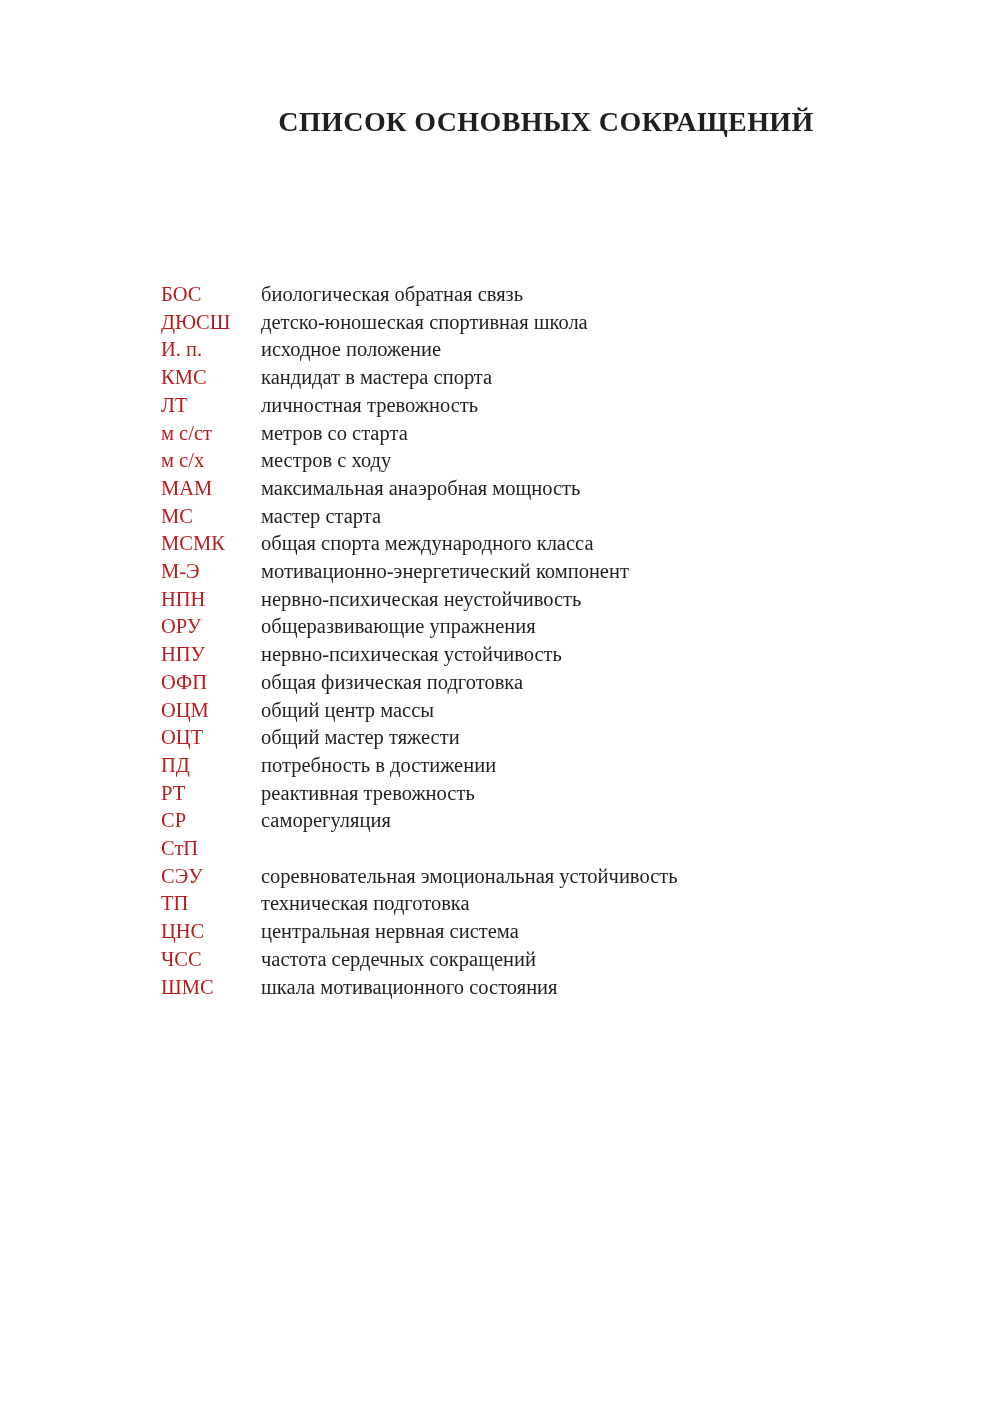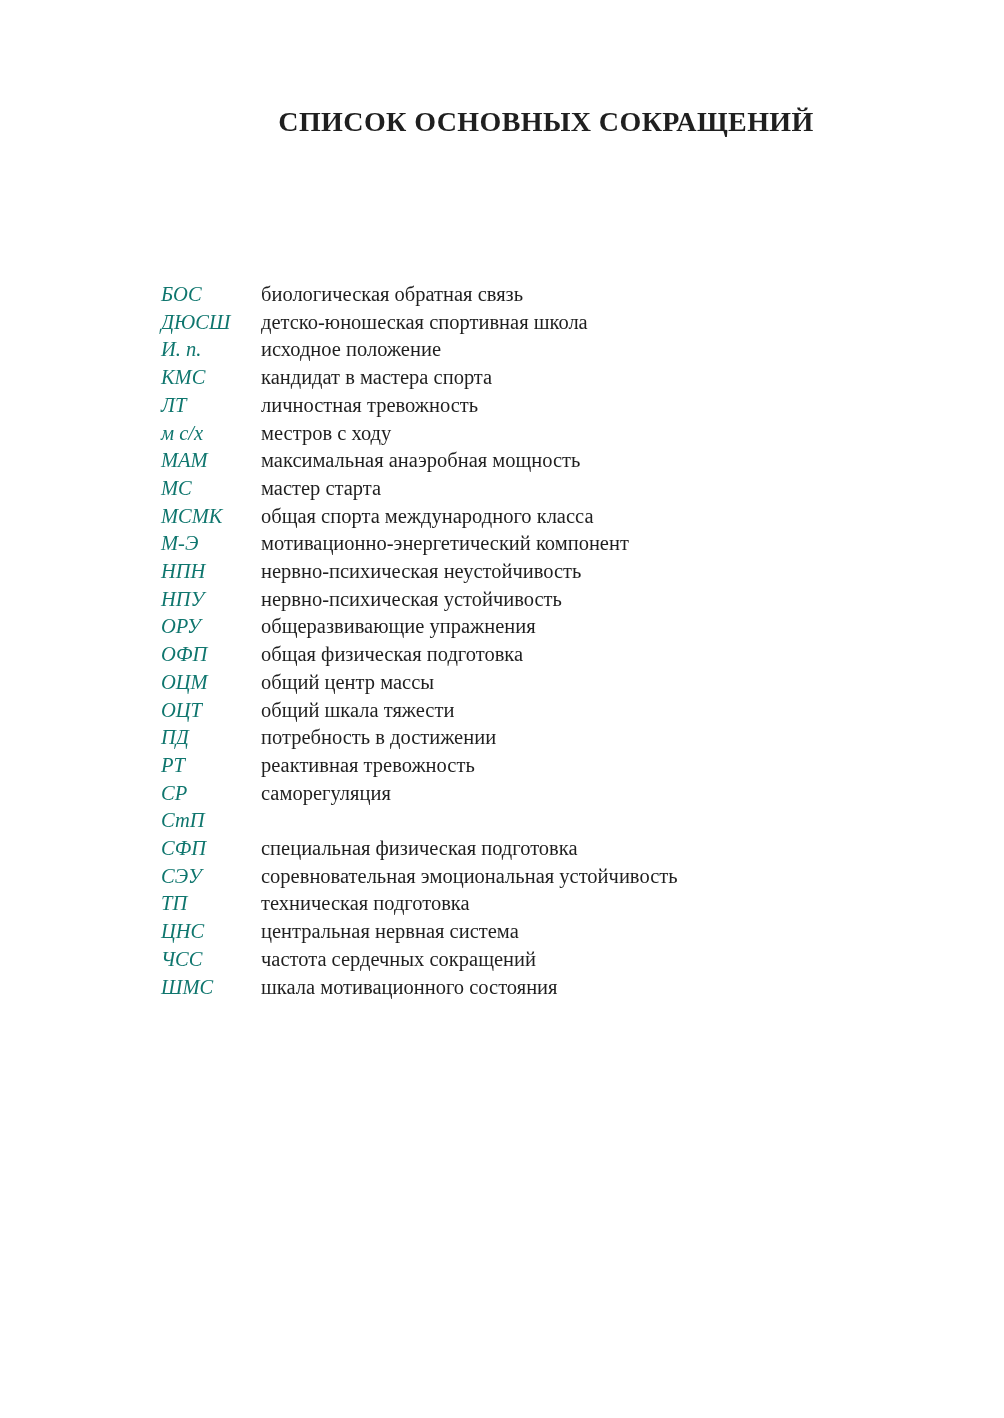--- a/index.html
+++ b/index.html
@@ -37,22 +37,21 @@
   }
   .row {
     display: grid;
     grid-template-columns: 100px 1fr;
     column-gap: 0;
     line-height: 27.7px;
     font-size: 20.5px;
     white-space: nowrap;
   }
   .abbr {
-    color: #0f766e;
-    font-style: italic;
+    color: #b91c1c;
   }
   .meaning {
     color: #1f1f1f;
   }
 </style>
 </head>
 <body>
 
 <div class="page">
   <h1 class="title">СПИСОК ОСНОВНЫХ СОКРАЩЕНИЙ</h1>
@@ -72,20 +71,24 @@
       </div>
       <div class="row">
         <span class="abbr">КМС</span>
         <span class="meaning">кандидат в мастера спорта</span>
       </div>
       <div class="row">
         <span class="abbr">ЛТ</span>
         <span class="meaning">личностная тревожность</span>
       </div>
       <div class="row">
+        <span class="abbr">м с/ст</span>
+        <span class="meaning">метров со старта</span>
+      </div>
+      <div class="row">
         <span class="abbr">м с/х</span>
         <span class="meaning">местров с ходу</span>
       </div>
       <div class="row">
         <span class="abbr">МАМ</span>
         <span class="meaning">максимальная анаэробная мощность</span>
       </div>
       <div class="row">
         <span class="abbr">МС</span>
         <span class="meaning">мастер старта</span>
@@ -96,57 +99,53 @@
       </div>
       <div class="row">
         <span class="abbr">М-Э</span>
         <span class="meaning">мотивационно-энергетический компонент</span>
       </div>
       <div class="row">
         <span class="abbr">НПН</span>
         <span class="meaning">нервно-психическая неустойчивость</span>
       </div>
       <div class="row">
+        <span class="abbr">ОРУ</span>
+        <span class="meaning">общеразвивающие упражнения</span>
+      </div>
+      <div class="row">
         <span class="abbr">НПУ</span>
         <span class="meaning">нервно-психическая устойчивость</span>
-      </div>
-      <div class="row">
-        <span class="abbr">ОРУ</span>
-        <span class="meaning">общеразвивающие упражнения</span>
       </div>
       <div class="row">
         <span class="abbr">ОФП</span>
         <span class="meaning">общая физическая подготовка</span>
       </div>
       <div class="row">
         <span class="abbr">ОЦМ</span>
         <span class="meaning">общий центр массы</span>
       </div>
       <div class="row">
         <span class="abbr">ОЦТ</span>
-        <span class="meaning">общий шкала тяжести</span>
+        <span class="meaning">общий мастер тяжести</span>
       </div>
       <div class="row">
         <span class="abbr">ПД</span>
         <span class="meaning">потребность в достижении</span>
       </div>
       <div class="row">
         <span class="abbr">РТ</span>
         <span class="meaning">реактивная тревожность</span>
       </div>
       <div class="row">
         <span class="abbr">СР</span>
         <span class="meaning">саморегуляция</span>
       </div>
       <div class="row">
         <span class="abbr">СтП</span>
-      </div>
-      <div class="row">
-        <span class="abbr">СФП</span>
-        <span class="meaning">специальная физическая подготовка</span>
       </div>
       <div class="row">
         <span class="abbr">СЭУ</span>
         <span class="meaning">соревновательная эмоциональная устойчивость</span>
       </div>
       <div class="row">
         <span class="abbr">ТП</span>
         <span class="meaning">техническая подготовка</span>
       </div>
       <div class="row">

